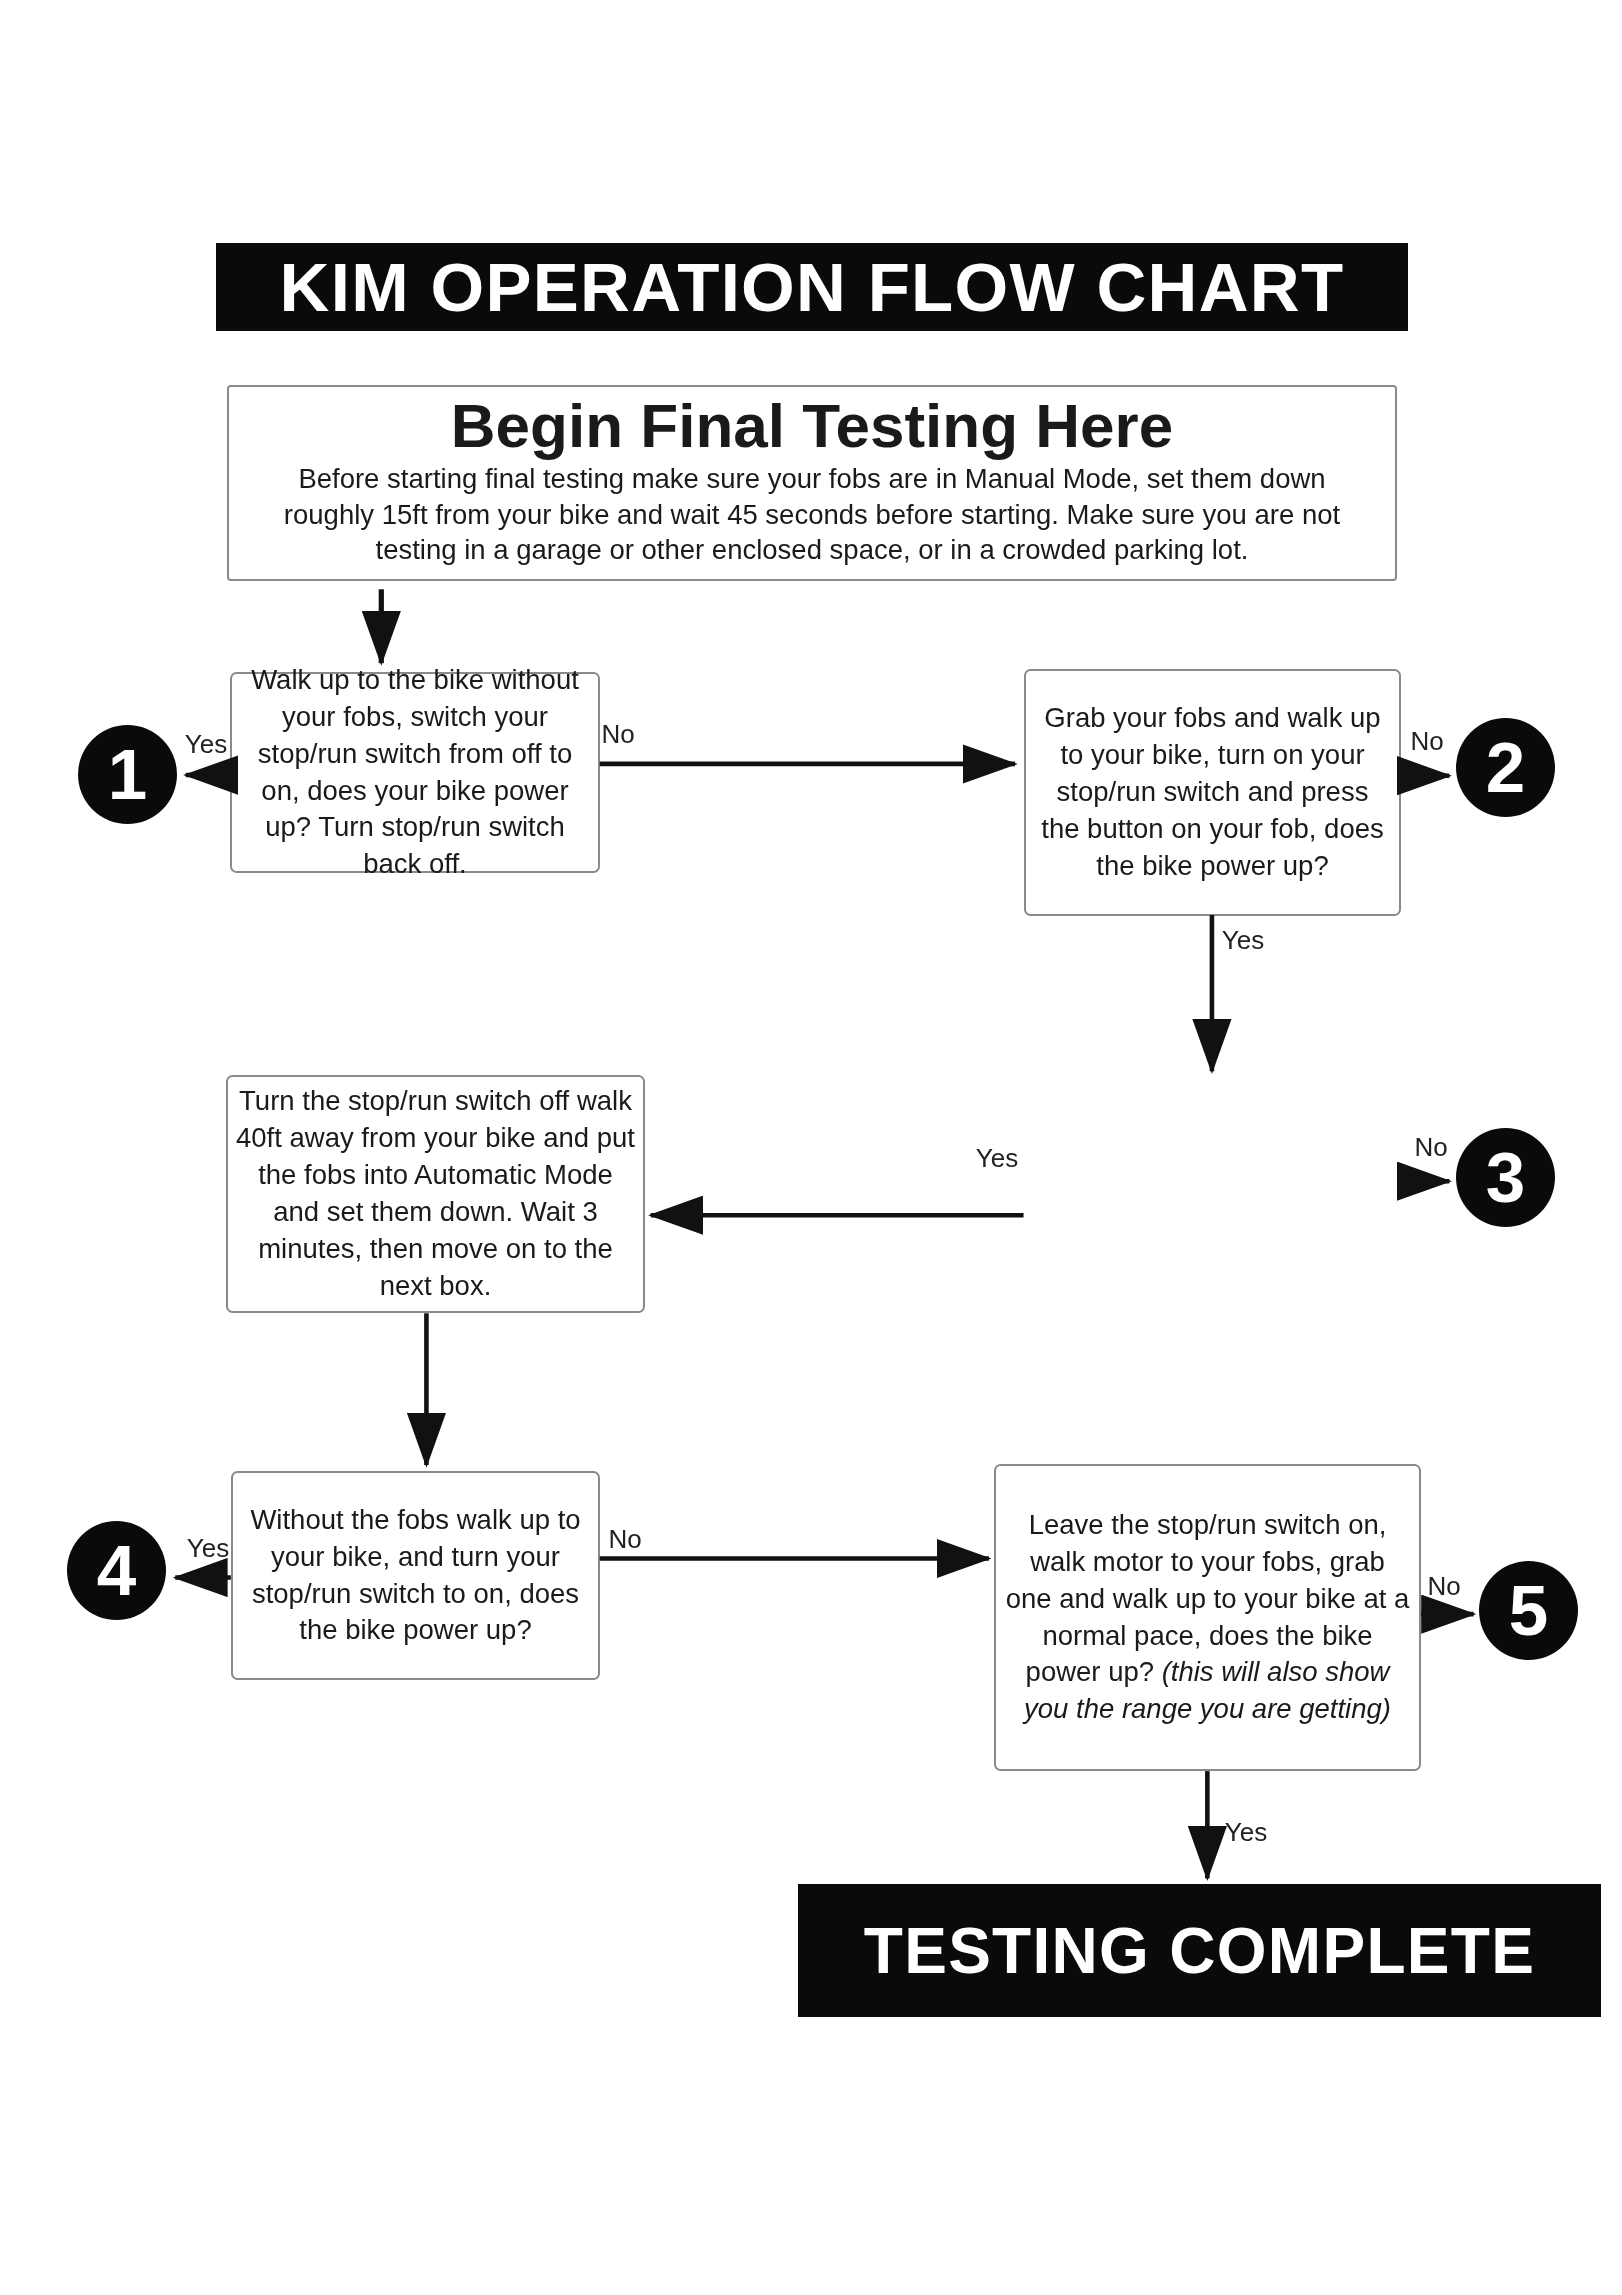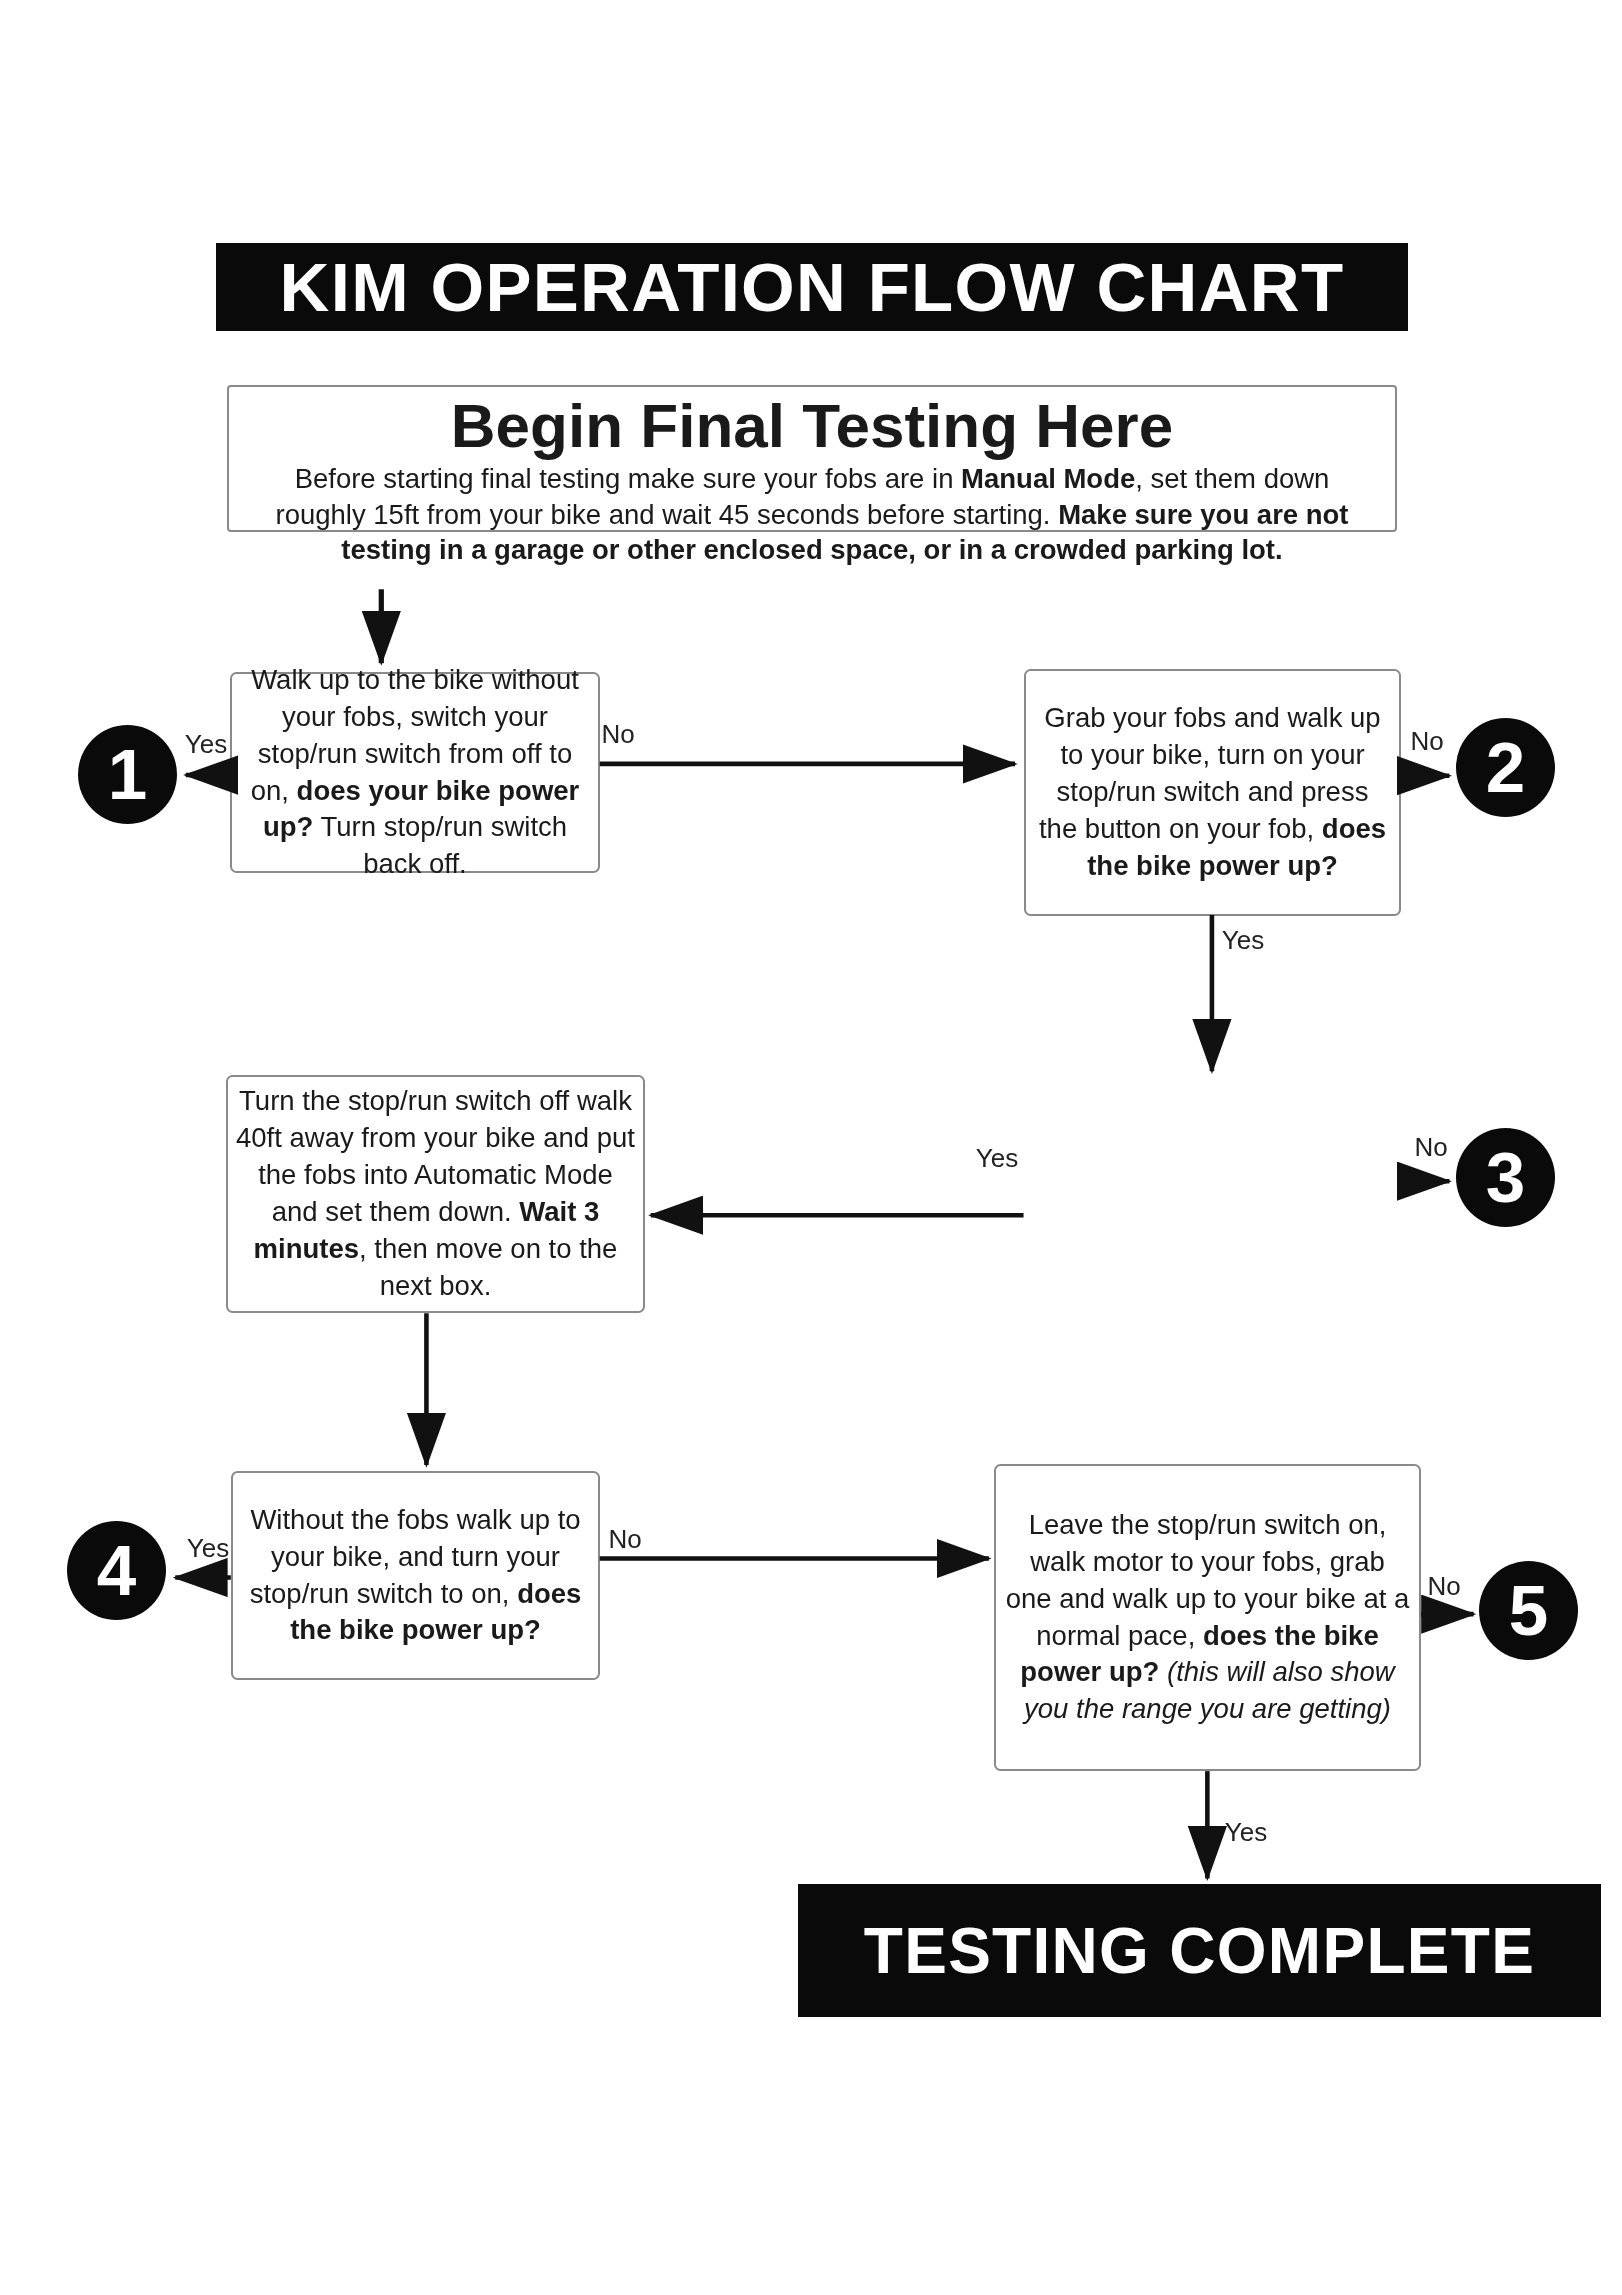--- a/index.html
+++ b/index.html
@@ -33,26 +33,26 @@
     border-radius: 6.5px;
     display: flex;
     align-items: center;
     justify-content: center;
     text-align: center;
     font-size: 27.5px;
     line-height: 1.34;
     box-sizing: border-box;
   }
   .flowbox .inner { width: 100%; padding: 5.2px 7.9px; }
-  .flowbox b, #intro-body b { font-weight: 700; }
+  .flowbox b, #intro-body b { font-weight: 400; }
   .flowbox i { font-style: italic; }
 
   #intro-box {
     position: absolute;
-    left: 227px; top: 385px; width: 1170px; height: 147px;
+    left: 227px; top: 385px; width: 1170px; height: 196px;
     background: #ffffff;
     border: 2px solid #8a8a8a;
     border-radius: 3.9px;
     box-sizing: border-box;
     text-align: center;
   }
   #intro-heading {
     font-size: 62px;
     font-weight: 700;
     line-height: 1.0;

